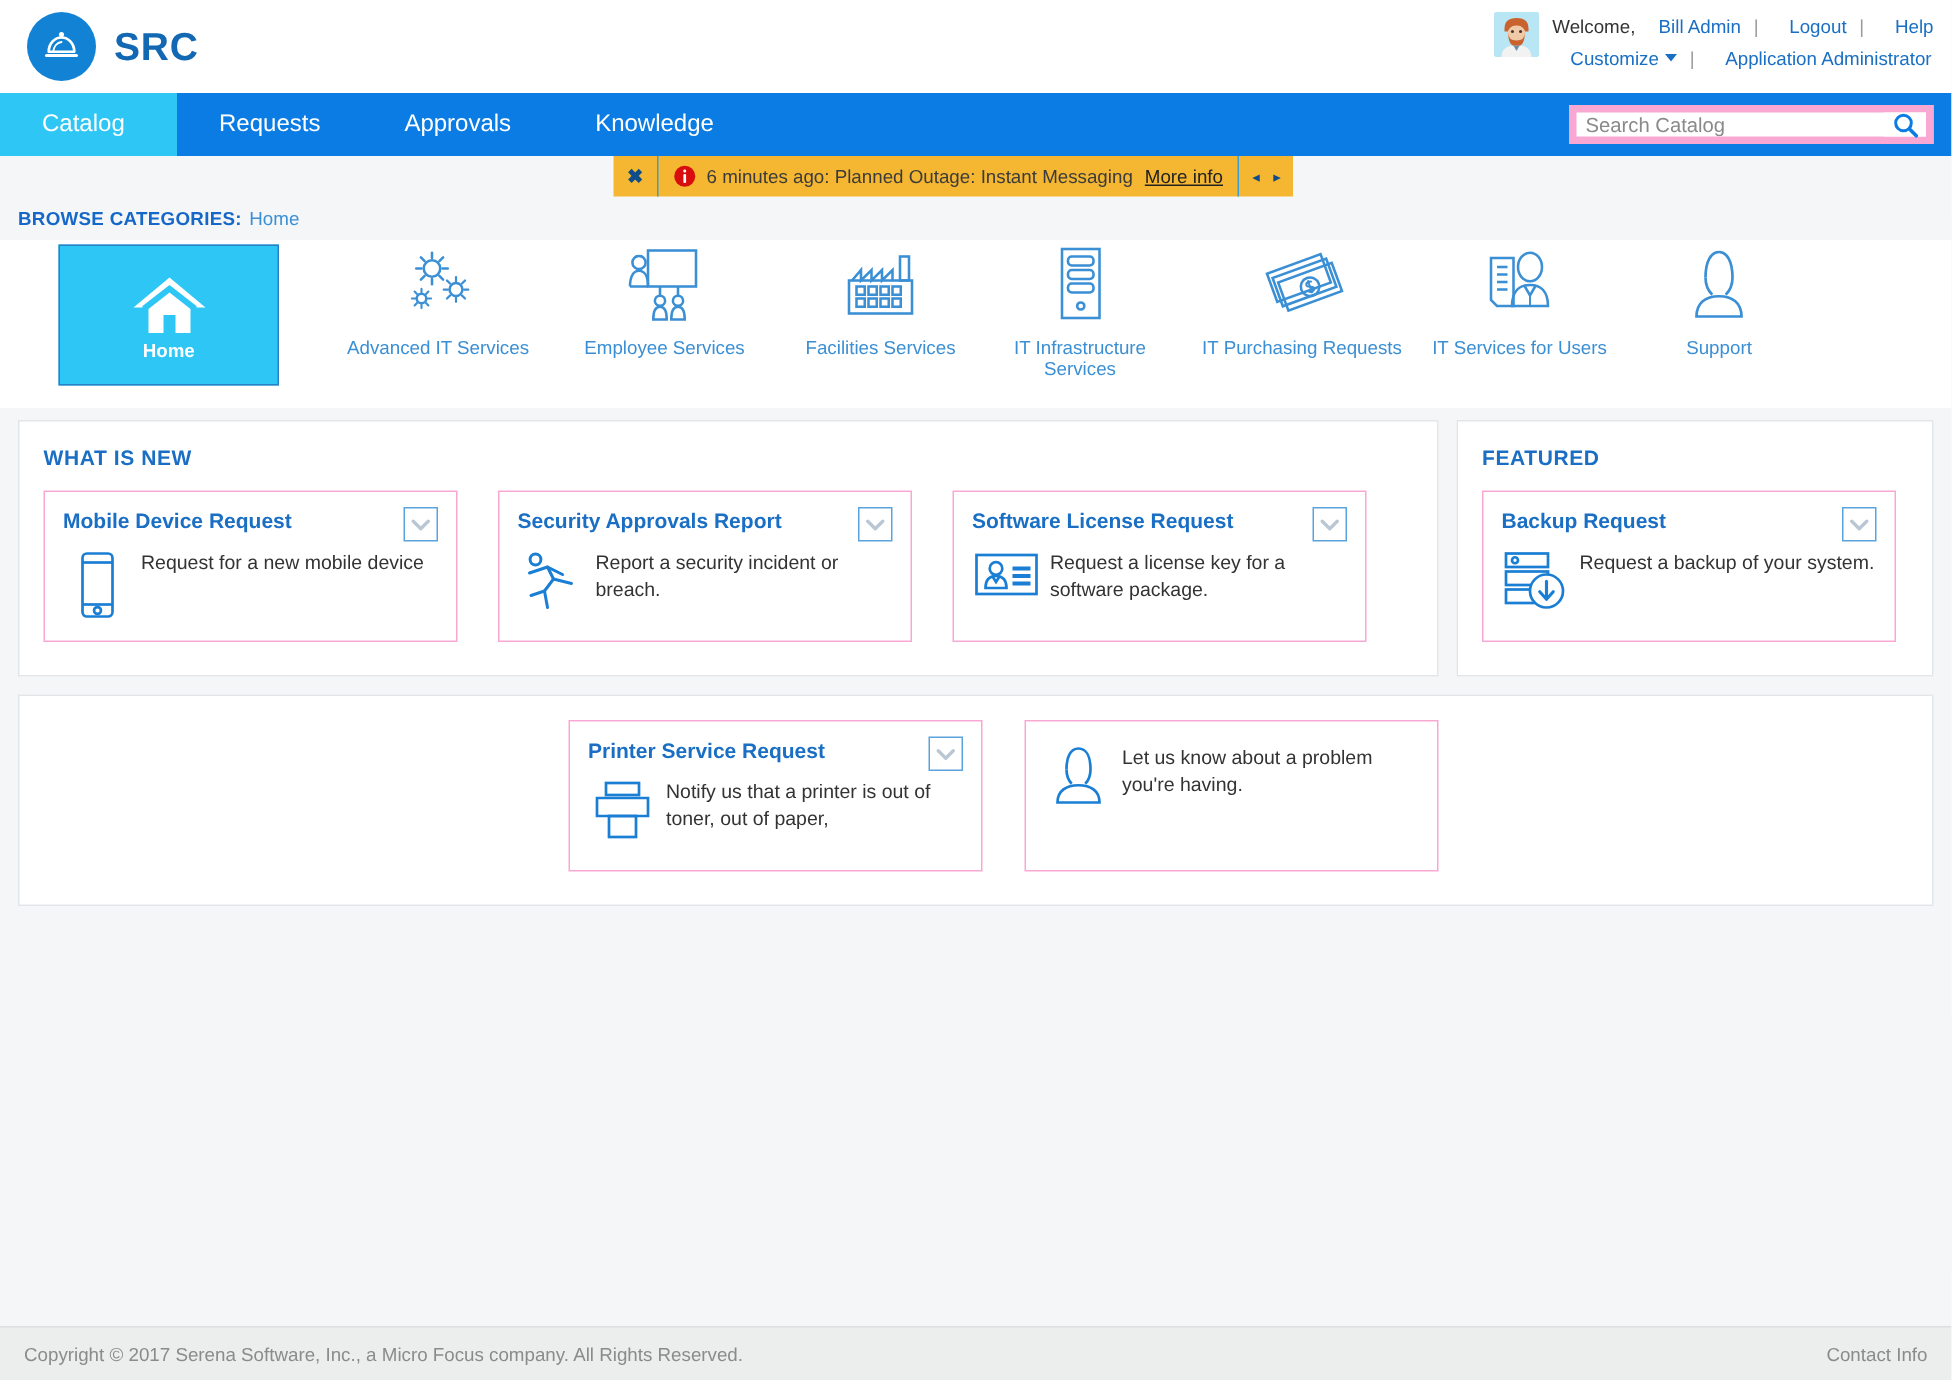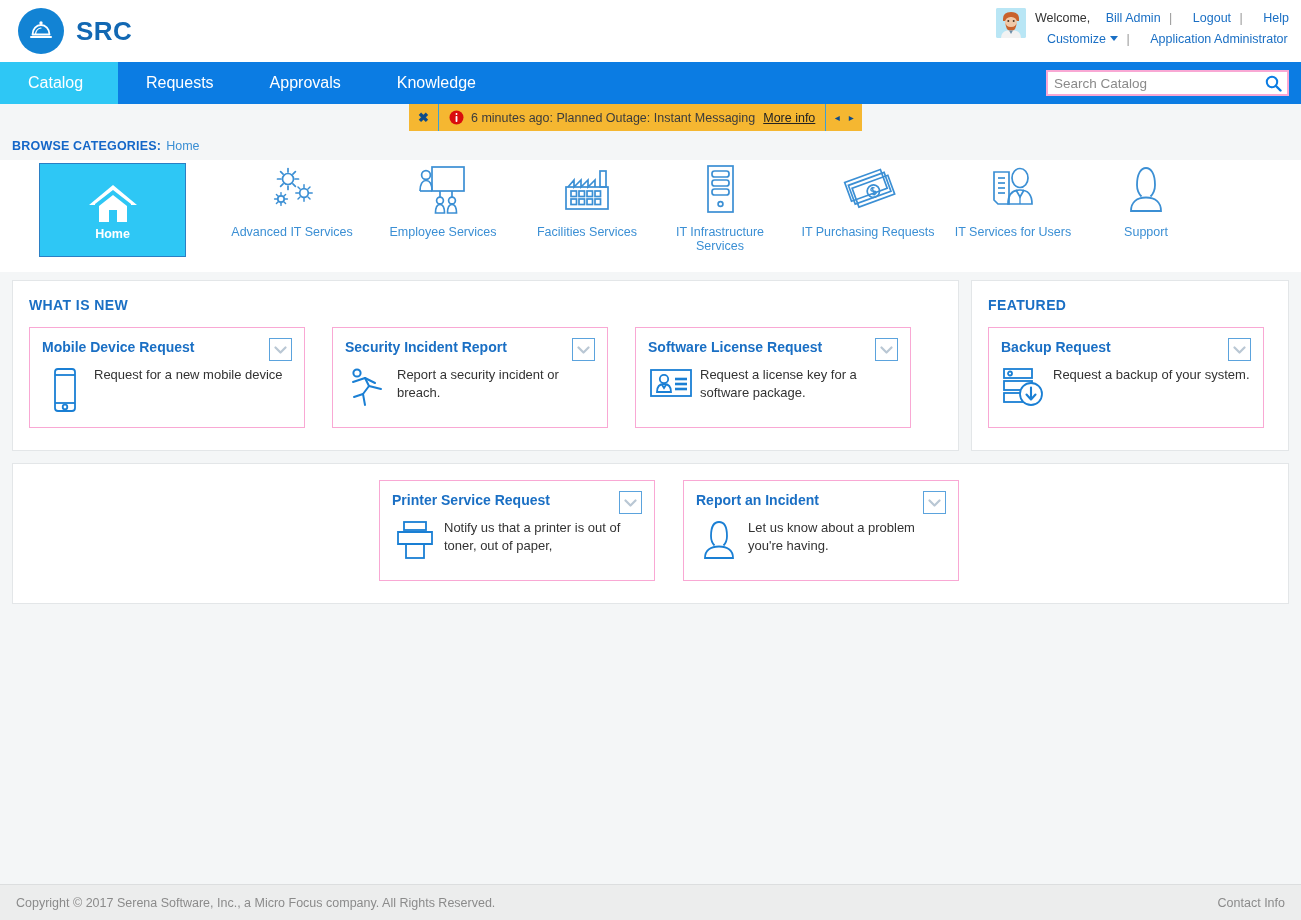--- a/index.html
+++ b/index.html
@@ -52,21 +52,21 @@
     position:relative;
   }
   .nav-tab {
     display:flex; align-items:center; justify-content:flex-start;
     color:#fff; font-size:16px; padding:0 28px; cursor:pointer;
     min-width:118px;
   }
   .nav-tab.active { background:#2ec7f5; }
   .search-box {
     position:absolute; right:12px; top:8px; width:243px; height:26px;
-    background:#fff; border:2px solid #f9a8d4; display:flex; align-items:center;
+    background:#fff; border:5px solid #f9a8d4; display:flex; align-items:center;
   }
   .search-box input {
     flex:1; border:none; outline:none; height:100%; padding:0 6px;
     font-size:13.5px; color:#555; font-family:"Liberation Sans", sans-serif;
     background:transparent;
   }
   .search-box input::placeholder { color:#8a8a8a; }
   .search-btn {
     width:28px; height:100%; display:flex; align-items:center; justify-content:center;
     cursor:pointer; background:#fff;
@@ -453,21 +453,21 @@
                 <line x1="5" y1="37" x2="25" y2="37"></line>
                 <circle cx="15" cy="41" r="2.3"></circle>
               </svg>
             </div>
             <div class="card-desc">Request for a new mobile device</div>
           </div>
         </div>
 
         <div class="card">
           <div class="card-head">
-            <div class="card-title">Security Incident Report</div>
+            <div class="card-title">Security Approvals Report</div>
             <div class="card-menu">
               <svg width="13" height="8" viewBox="0 0 13 8">
                 <path d="M1.5 1.5 L6.5 6.5 L11.5 1.5" fill="none" stroke="#b9c7d4" stroke-width="2.2" stroke-linecap="round" stroke-linejoin="round"></path>
               </svg>
             </div>
           </div>
           <div class="card-body">
             <div class="card-ico">
               <svg width="42" height="44" viewBox="0 0 42 44" fill="none" stroke="#1a7fd4" stroke-width="2" stroke-linecap="round" stroke-linejoin="round">
                 <circle cx="10" cy="7" r="3.6"></circle>
@@ -558,28 +558,20 @@
               <rect x="11" y="3" width="22" height="8"></rect>
               <path d="M5 13 L39 13 L39 25 L5 25 Z"></path>
               <rect x="13" y="25" width="18" height="14"></rect>
             </svg>
           </div>
           <div class="card-desc">Notify us that a printer is out of toner, out of paper,</div>
         </div>
       </div>
 
       <div class="card">
-        <div class="card-head">
-          <div class="card-title">Report an Incident</div>
-          <div class="card-menu">
-            <svg width="13" height="8" viewBox="0 0 13 8">
-              <path d="M1.5 1.5 L6.5 6.5 L11.5 1.5" fill="none" stroke="#b9c7d4" stroke-width="2.2" stroke-linecap="round" stroke-linejoin="round"></path>
-            </svg>
-          </div>
-        </div>
         <div class="card-body">
           <div class="card-ico">
             <svg width="42" height="44" viewBox="0 0 42 44" fill="none" stroke="#1a7fd4" stroke-width="1.8">
               <path d="M13 17 C13 8 16 3 21 3 C26 3 29 8 29 17 C29 22 27 25 25.5 26.5"></path>
               <path d="M16.5 26.5 C15 25 13 22 13 17"></path>
               <path d="M7 39 C7 31 13 27.5 21 27.5 C29 27.5 35 31 35 39 Z"></path>
             </svg>
           </div>
           <div class="card-desc">Let us know about a problem you're having.</div>
         </div>

